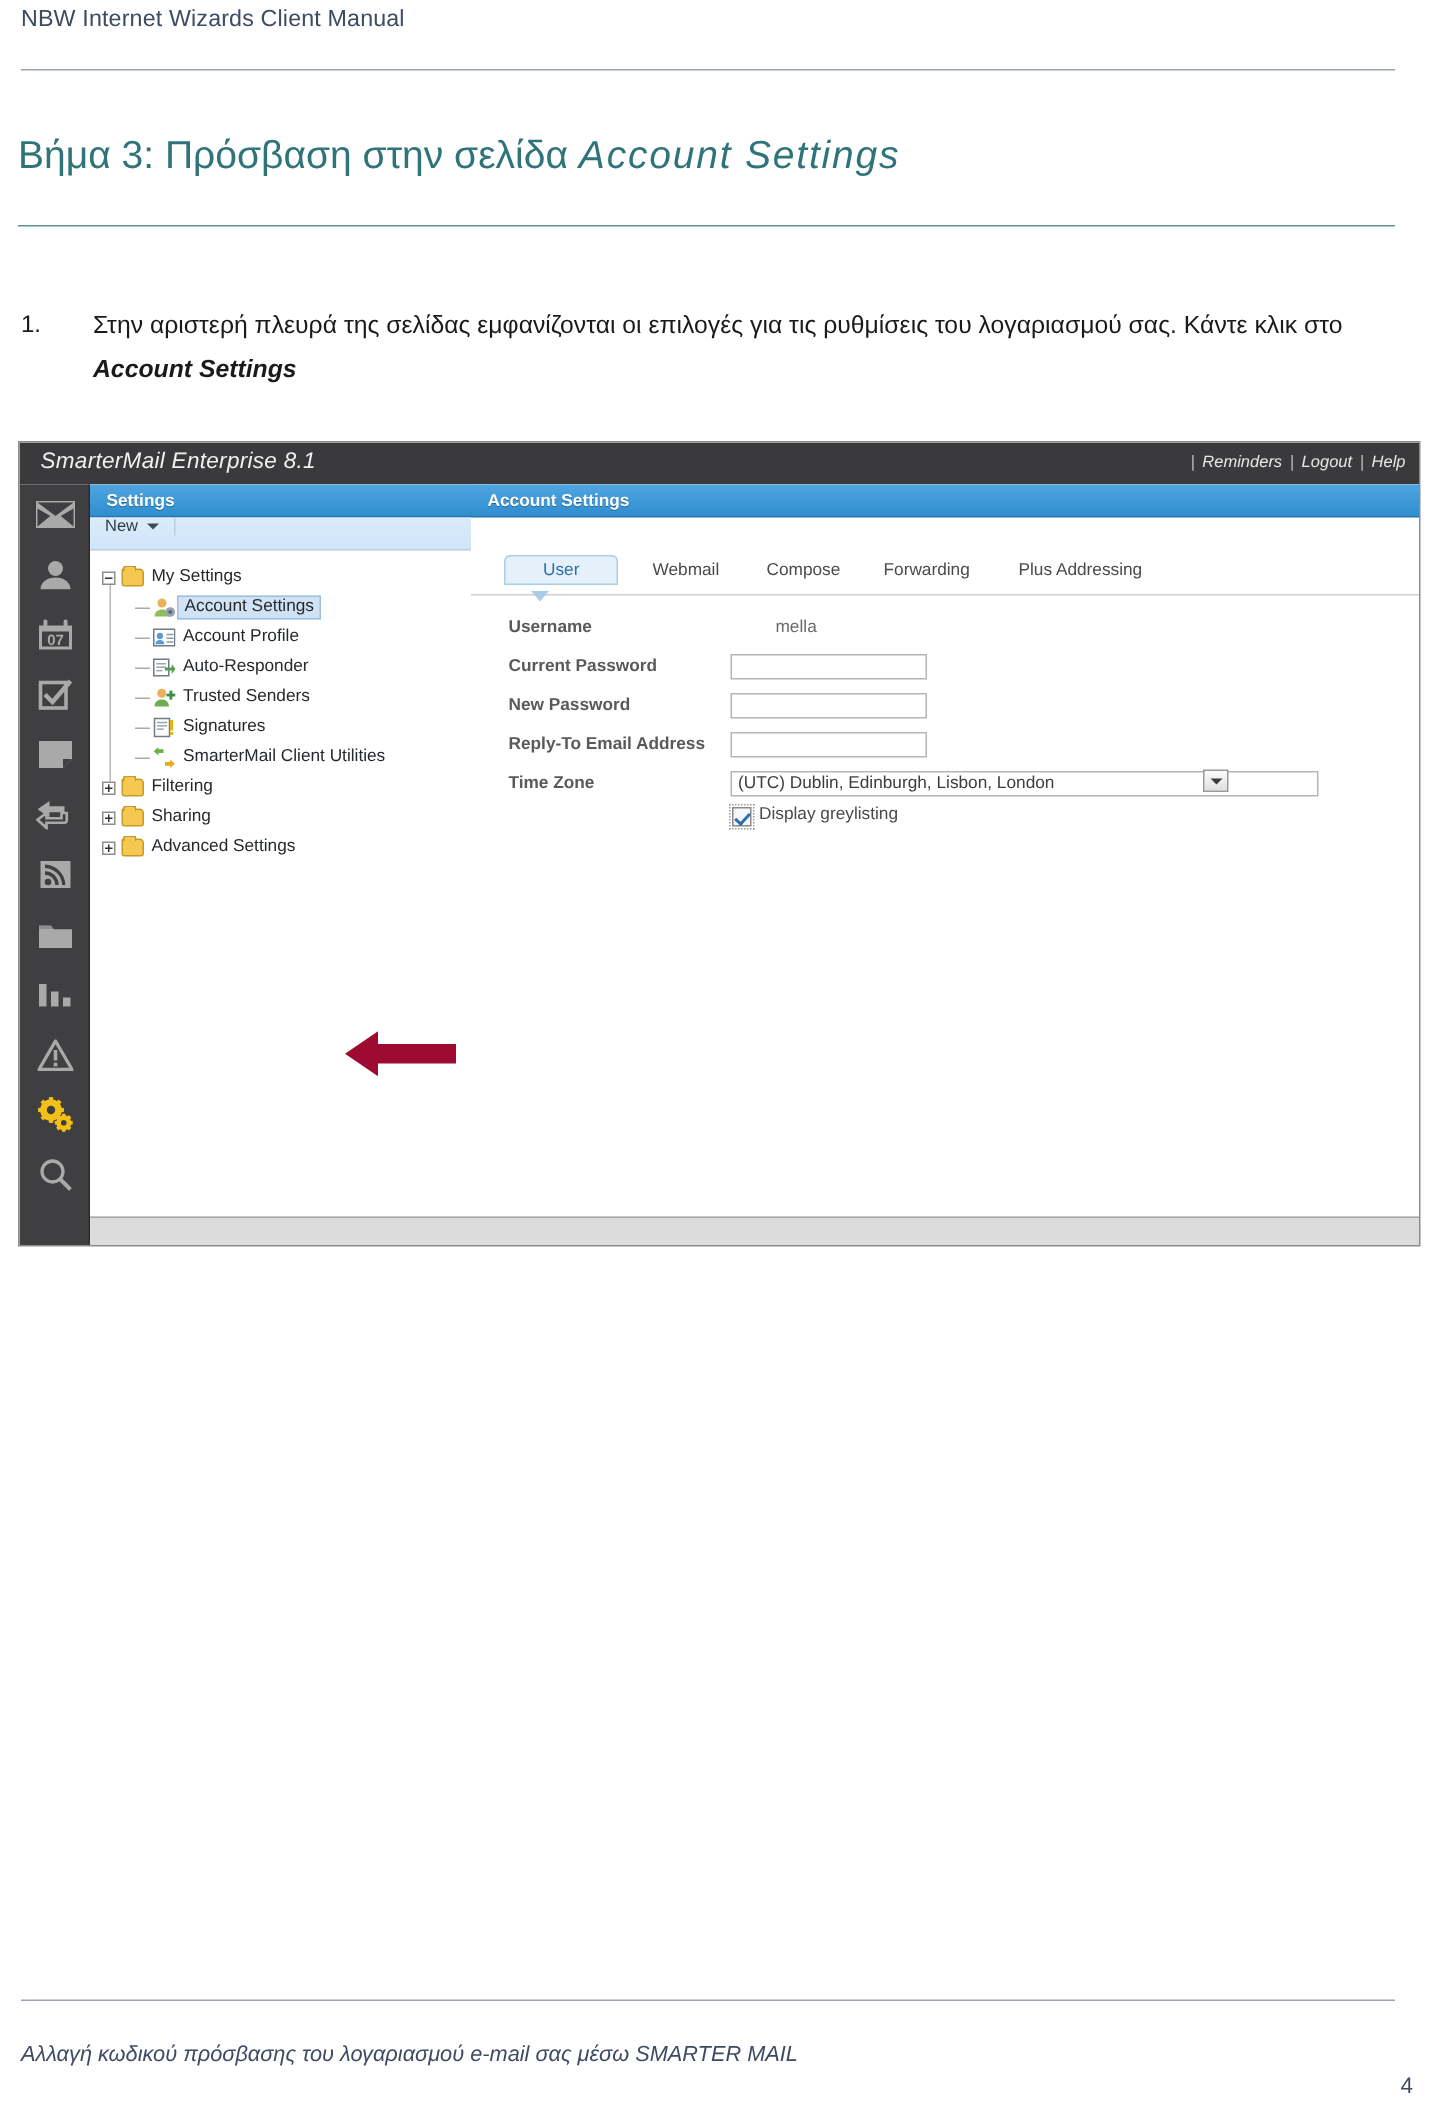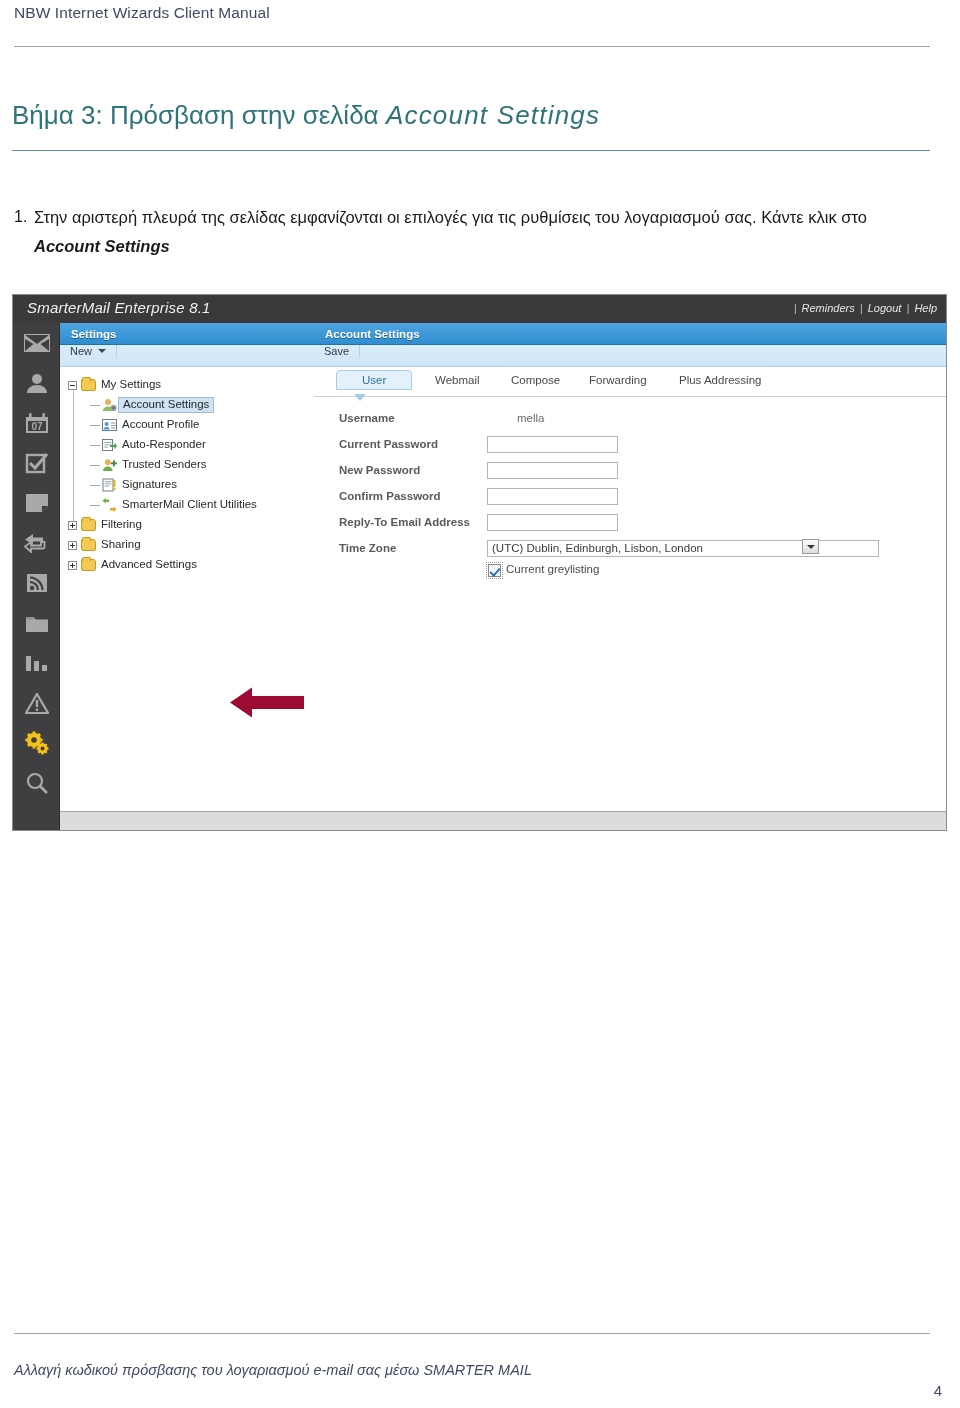--- a/index.html
+++ b/index.html
@@ -22,21 +22,21 @@
     letter-spacing:.1px;
     white-space:nowrap;
   }
   .doc-header-rule {
     position:absolute; left:14px; top:46px; width:916px; height:0;
     border-top:1px solid #9aa3b5;
   }
 
   
   .section-heading {
-    position:absolute; left:12px; top:100px; width:918px;
+    position:absolute; left:12px; top:88px; width:918px;
     color:#2f7479;
     font-size:26px;
     white-space:nowrap;
   }
   .section-heading .ital {
     font-style:italic;
     letter-spacing:1.2px;
   }
   .heading-rule {
     position:absolute; left:12px; top:150px; width:918px; height:0;
@@ -49,21 +49,21 @@
     font-size:16.5px;
     color:#1a1a1a;
     line-height:1.75;
   }
   .para-num {
     position:absolute; left:0; top:0; width:34px;
     text-align:left;
     font-size:16px;
     color:#1a1a1a;
   }
-  .para-body { margin-left:20px; }
+  .para-body { margin-left:48px; }
   .para-body b { font-weight:bold; font-style:italic; }
 
   
   .shot {
     position:absolute; left:12px; top:294px;
     width:935px; height:537px;
     border:1px solid #8c8c8c;
     background:#ffffff;
     overflow:hidden;
     font-size:11px;
@@ -587,25 +587,20 @@
         <span class="ico folder"></span>
         <span class="tlabel">Advanced Settings</span>
       </div>
     </div>
 
     <div class="statusbar"></div>
   </div>
 
   <div class="panel-right">
     <div class="panel-head">Account Settings</div>
-    <div class="panel-toolbar">
-      <div class="tb-btn">
-        <span>Save</span>
-      </div>
-    </div>
 
     <div class="tabs">
       <div class="tab active" style="left:22px;"><span>User</span></div>
       <div class="tab-pointer"></div>
       <div class="tab" style="left:96px;"><span>Webmail</span></div>
       <div class="tab" style="left:172px;"><span>Compose</span></div>
       <div class="tab" style="left:250px;"><span>Forwarding</span></div>
       <div class="tab" style="left:340px;"><span>Plus Addressing</span></div>
     </div>
 
@@ -619,43 +614,39 @@
       <div class="frow">
         <span class="flabel">Current Password</span>
         <input class="finput" type="text" value="" style="">
       </div>
 
       <div class="frow">
         <span class="flabel">New Password</span>
         <input class="finput" type="text" value="" style="">
       </div>
 
-      <div class="frow">
-        <span class="flabel">Confirm Password</span>
-        <input class="finput" type="text" value="" style="">
-      </div>
 
 
       <div class="frow">
         <span class="flabel">Reply-To Email Address</span>
         <input class="finput" type="text" value="" style="">
       </div>
 
       <div class="frow">
         <span class="flabel">Time Zone</span>
         <input class="finput wide" type="text" value="(UTC) Dublin, Edinburgh, Lisbon, London" style="">
         <span class="fselect-arrow">
             <i></i>
           </span>
       </div>
 
 
       <div class="checkrow">
         <span class="cbox"></span>
-        <span class="clabel">Current greylisting</span>
+        <span class="clabel">Display greylisting</span>
       </div>
     </div>
 
     <div class="statusbar"></div>
   </div>
 
   <svg class="red-arrow" viewBox="0 0 74 33">
     <path d="M0 16.5L22 1.5v8.5h52v13H22v8.5z" fill="#9e0b32"></path>
   </svg>
 </div>

